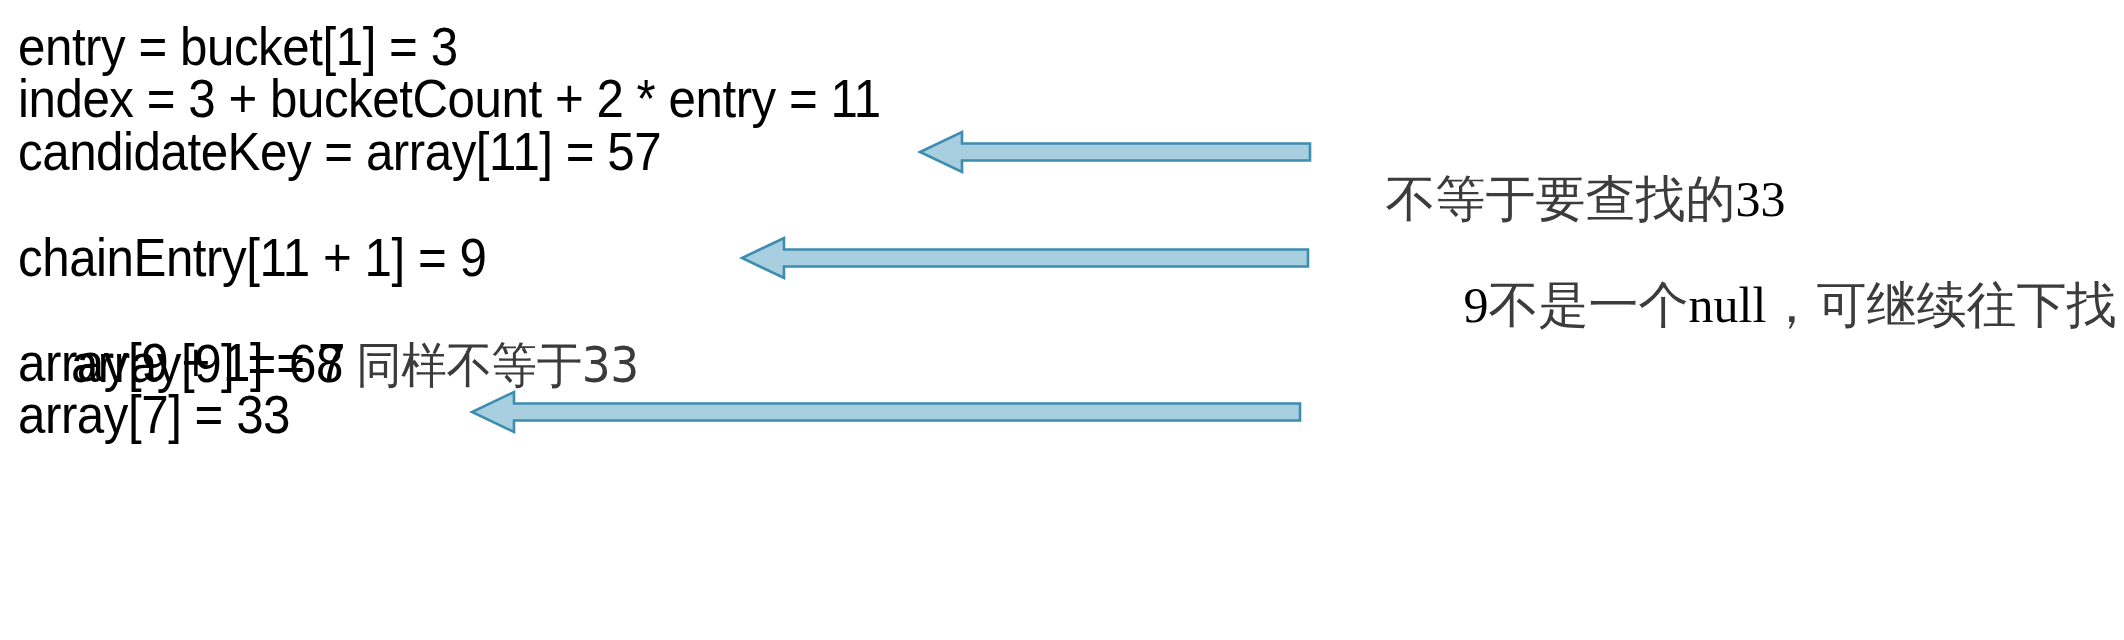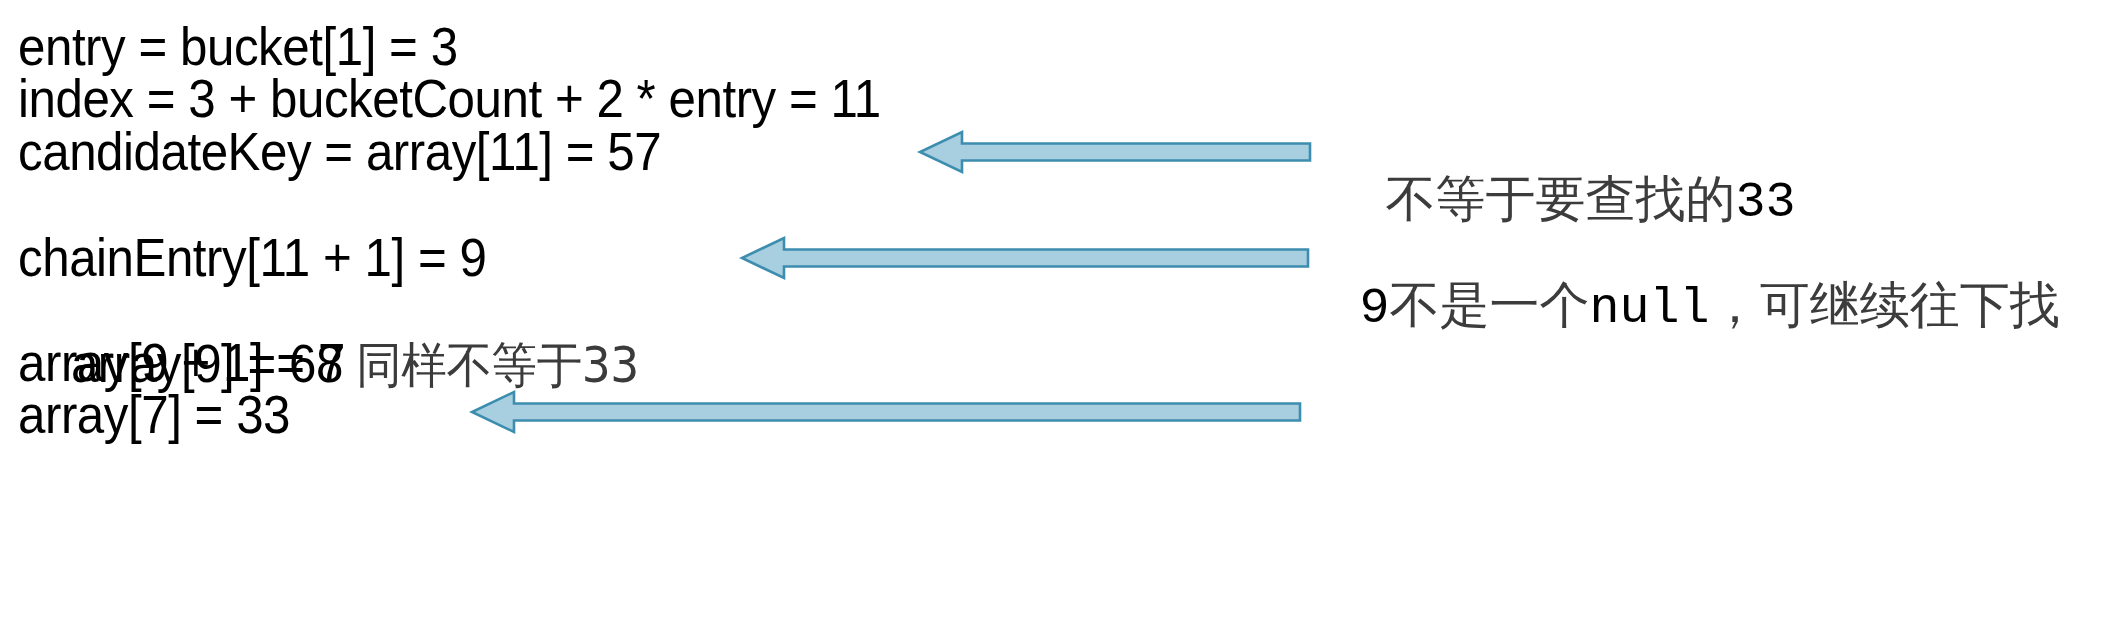--- a/index.html
+++ b/index.html
@@ -39,21 +39,21 @@
   .annotation {
     position: absolute;
     font-family: "DejaVu Sans", "Liberation Sans", sans-serif;
     font-size: 50px;
     line-height: 1;
     color: #3c3c3c;
     white-space: pre;
     letter-spacing: 0px;
   }
   .annotation .lat {
-    font-family: Liberation Mono, monospace;
+    font-family: Liberation Serif, serif;
     color: #000000;
   }
 
   
   .arrow {
     position: absolute;
     height: 44px;
   }
   .arrow svg { display: block; overflow: visible; }
 </style>
@@ -93,18 +93,18 @@
   <div class="arrow" style="top:390px;left:470px;width:830px">
     <svg width="830" height="44" viewBox="0 0 830 44" preserveAspectRatio="none">
       <path d="M 830 13.5 L 44 13.5 L 44 2 L 2 22 L 44 42 L 44 30.5 L 830 30.5 Z" fill="#a8cfe0" stroke="#3c8dae" stroke-width="2.6" stroke-linejoin="miter"></path>
     </svg>
   </div>
 
   <div class="annotation" style="top:124px;left:1322px">
     <span class="lat"></span><span>不等于要查找的</span><span class="lat">33</span><span></span>
   </div>
 
-  <div class="annotation" style="top:230px;left:1296px">
+  <div class="annotation" style="top:230px;left:1400px">
     <span class="lat">9</span><span>不是一个</span><span class="lat">null</span><span>，可继续往下找</span>
   </div>
 
 
 </div>
 
 </body></html>

